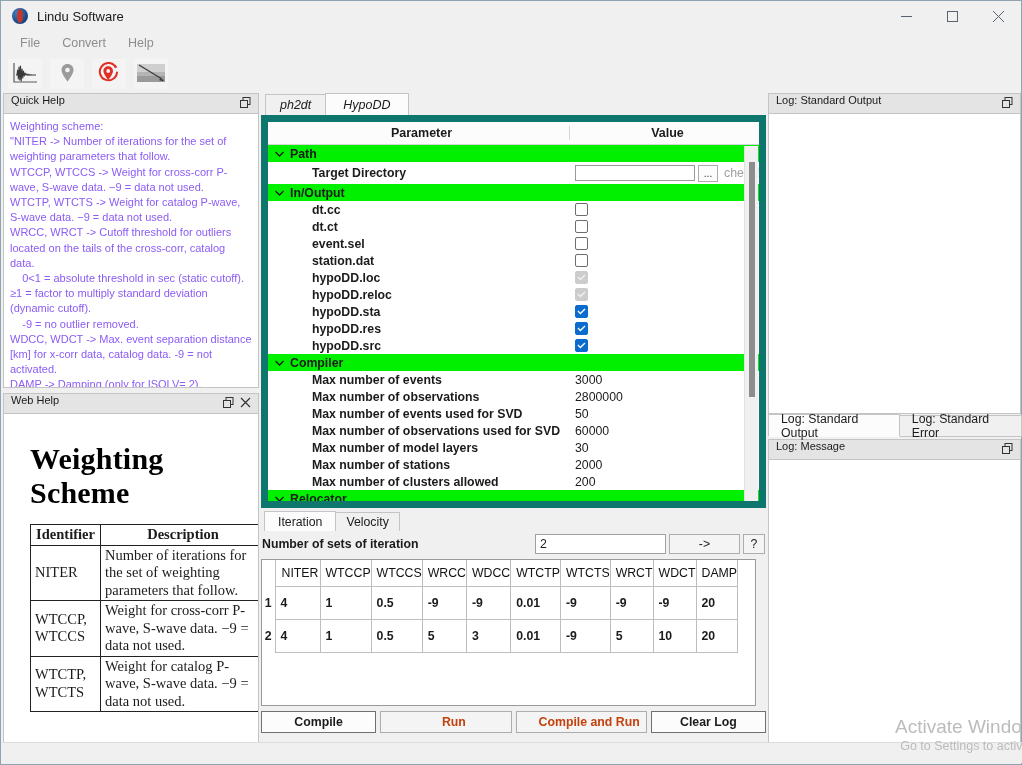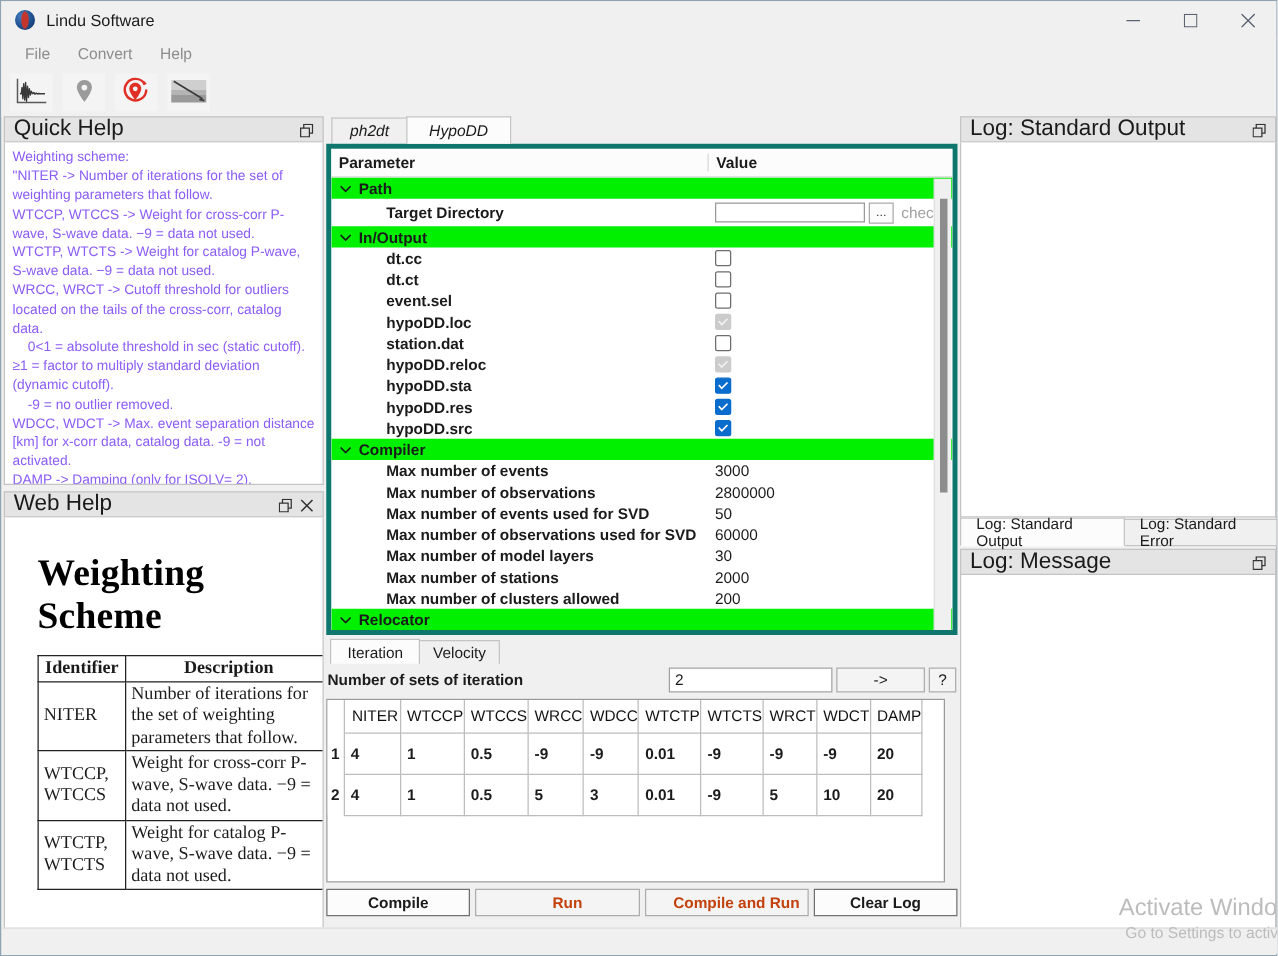--- a/index.html
+++ b/index.html
@@ -39,22 +39,22 @@
 
   
   .body { position:absolute; left:1px; top:92px; width:1020px; height:671px; }
 
   .col-left  { position:absolute; left:1px;  top:0; width:256px; height:661px; }
   .col-mid   { position:absolute; left:259px; top:0; width:505px; height:661px; }
   .col-right { position:absolute; left:766px; top:0; width:253px; height:661px; }
 
   
   .dock-head { height:21px; background:#e4e4e4; border:1px solid #c4c4c4;
-               display:flex; align-items:flex-end; padding:0 4px 0 7px;
-               font-size:18px; color:#1a1a1a; }
+               display:flex; align-items:flex-start; padding:0 4px 0 7px;
+               font-size:11px; color:#1a1a1a; }
   .dock-head .ttl { flex:1; }
   .dh-btn { width:17px; height:17px; display:flex; align-items:center; justify-content:center;
             color:#3c3c3c; }
 
   .dock-body { background:#fff; border:1px solid #c4c4c4; border-top:none; overflow:hidden; }
 
   
   #quickhelp-body { height:274px; padding:5px 6px 0 6px; }
   #quickhelp-text { font-size:11px; line-height:15.2px; white-space:pre-wrap;
                     color:#8b5cf6; font-family:"Liberation Sans", sans-serif; }
@@ -74,21 +74,21 @@
   
   .tabstrip { height:22px; display:flex; align-items:flex-end; padding-left:4px; }
   .tab { height:21px; padding:0 14px; background:#f0f0f0; border:1px solid #c4c4c4;
          border-bottom:none; display:flex; align-items:center; font-size:12.5px;
          color:#1a1a1a; margin-right:-1px;font-style:italic; }
   .tab.active { background:#fcfcfc; height:22px; font-weight:normal; z-index:2;
                 padding:0 17px; }
 
   
   .tree-wrap { position:relative; width:505px; height:393px; background:#fff;
-               border:4px solid #0f766e; overflow:hidden; }
+               border:7px solid #0f766e; overflow:hidden;text-align:center; }
   .tree-head { height:23px; background:#fcfcfc; border-bottom:1px solid #d6d6d6;
                display:flex; align-items:center; font-weight:bold; font-size:12.5px; }
   .tree-head .c1 { width:301px; padding-left:6px; }
   .tree-head .c2 { flex:1; padding-left:6px; border-left:1px solid #d6d6d6; }
   .tree-rows { position:relative; height:369px; overflow:hidden; }
   .trow { height:17px; display:flex; align-items:center; font-size:12.3px; }
   .trow.group { background:#00f000; font-weight:bold; }
   .trow .twist { width:22px; text-align:center; color:#2a2a2a; font-size:10px;
                  display:flex; align-items:center; justify-content:center; }
   .trow .lbl { font-weight:bold; }
@@ -369,33 +369,33 @@
               <span class="chk"></span>
             </span>
           </div>
           <div class="trow child trow-pos">
             <span class="lbl">event.sel</span>
             <span class="val">
               <span class="chk"></span>
             </span>
           </div>
           <div class="trow child trow-pos">
+            <span class="lbl">station.dat</span>
+            <span class="val">
+              <span class="chk"></span>
+            </span>
+          </div>
+          <div class="trow child trow-pos">
             <span class="lbl">hypoDD.loc</span>
             <span class="val">
               <span class="chk dis">
                 <svg width="9" height="7" viewBox="0 0 9 7">
                     <path d="M1 3 L3.4 5.6 L8 1" stroke="#f2f2f2" stroke-width="1.4" fill="none"></path>
                   </svg>
               </span>
-            </span>
-          </div>
-          <div class="trow child trow-pos">
-            <span class="lbl">station.dat</span>
-            <span class="val">
-              <span class="chk"></span>
             </span>
           </div>
           <div class="trow child trow-pos">
             <span class="lbl">hypoDD.reloc</span>
             <span class="val">
               <span class="chk dis">
                 <svg width="9" height="7" viewBox="0 0 9 7">
                     <path d="M1 3 L3.4 5.6 L8 1" stroke="#f2f2f2" stroke-width="1.4" fill="none"></path>
                   </svg>
               </span>

